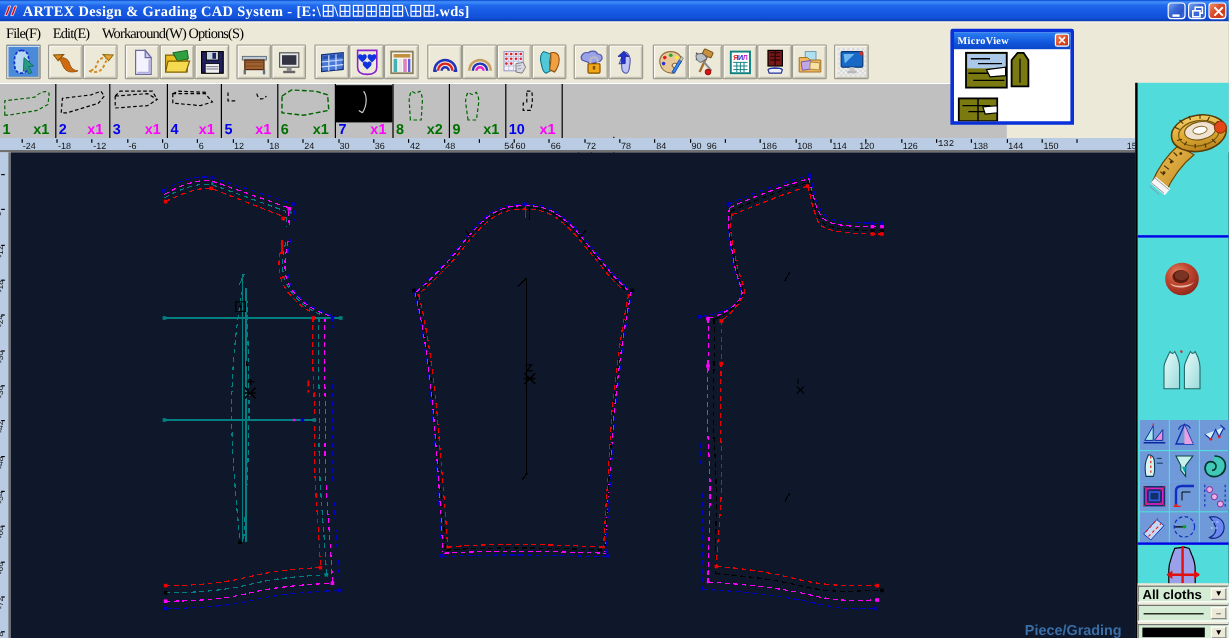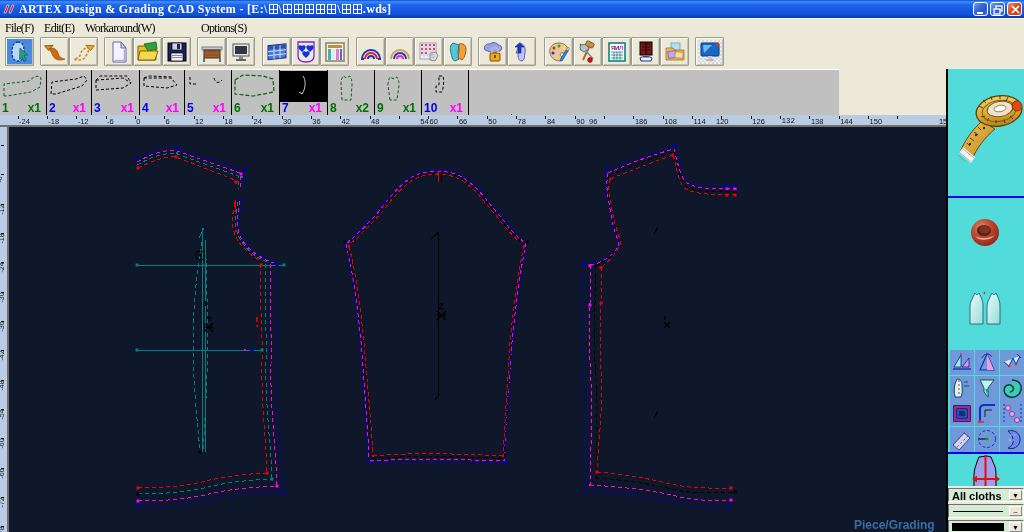--- a/index.html
+++ b/index.html
@@ -89,21 +89,21 @@
       <svg width="15" height="14" viewBox="0 0 15 14">
           <path d="M4 3 L11 10 M11 3 L4 10" stroke="#fff" stroke-width="1.6"></path>
         </svg>
     </div>
   </div>
 
   <div id="menubar" class="abs">
     <span style="left:5px;">File(F)</span>
     <span style="left:44px;">Edit(E)</span>
     <span style="left:85px;">Workaround(W)</span>
-    <span style="left:157px;margin-left:44px;">Options(S)</span>
+    <span style="left:157px;">Options(S)</span>
   </div>
 
   <div id="toolbar" class="abs">
       <div class="tbtn sel" style="left:5px;">
         <svg width="24" height="24" viewBox="0 0 24 24">
           <path d="M10 2 C6 2 4 6 4 11 C4 17 5 21 10 21 C14 21 16 17 16 11 C16 5 14 2 10 2 Z" fill="#b8d8f2" stroke="#1133cc" stroke-width="1.4" stroke-dasharray="2.5 1.5"></path>
           <path d="M12 8 L20 15 L16 15.5 L18.5 20.5 L16 21.5 L14 17 L11.5 19.5 Z" fill="#2a9a86" stroke="#0a6a56" stroke-width="0.7"></path>
         </svg>
       </div>
 <div class="tbtn" style="left:40px;">
@@ -426,21 +426,21 @@
 <div class="rnum" style="left:341.6px;">42</div>
 <div class="tick" style="left:369.5px;"></div>
 <div class="rnum" style="left:371.0px;">48</div>
 <div class="tick" style="left:398.8px;"></div>
 <div class="rnum" style="left:400.3px;padding-left:20px;">54</div>
 <div class="tick" style="left:428.1px;"></div>
 <div class="rnum" style="left:429.6px;">60</div>
 <div class="tick" style="left:457.4px;"></div>
 <div class="rnum" style="left:458.9px;">66</div>
 <div class="tick" style="left:486.8px;"></div>
-<div class="rnum" style="left:488.3px;">50</div>
+<div class="rnum" style="left:488.3px;">72</div>
 <div class="tick" style="left:516.1px;"></div>
 <div class="rnum" style="left:517.6px;">78</div>
 <div class="tick" style="left:545.4px;"></div>
 <div class="rnum" style="left:546.9px;">84</div>
 <div class="tick" style="left:574.8px;"></div>
 <div class="rnum" style="left:576.3px;">90</div>
 <div class="tick" style="left:604.1px;"></div>
 <div class="rnum" style="left:589px;">96</div>
 <div class="tick" style="left:633.4px;"></div>
 <div class="rnum" style="left:634.9px;">186</div>
@@ -800,13 +800,32 @@
 <div style="position:absolute;left:0px;top:435px;width:76px;height:14px;background:#d4ecd4;border-top:1px solid #707070;border-left:1px solid #707070;border-bottom:1px solid #fff;border-right:1px solid #fff;">
         <div style="position:absolute;left:4px;top:6px;width:50px;height:1px;background:#000;"></div>
 <div style="position:absolute;right:1px;top:1px;width:13px;height:10px;background:#ece9d8;border:1px solid #888;border-top-color:#fff;border-left-color:#fff;font-size:7px;text-align:center;line-height:10px;color:#000;">–</div>
       </div>
 <div style="position:absolute;left:0px;top:451px;width:76px;height:14px;background:#d4ecd4;border-top:1px solid #707070;border-left:1px solid #707070;border-bottom:1px solid #fff;border-right:1px solid #fff;">
         <div style="position:absolute;left:3px;top:2px;width:52px;height:8px;background:#000;"></div>
 <div style="position:absolute;right:1px;top:1px;width:13px;height:10px;background:#ece9d8;border:1px solid #888;border-top-color:#fff;border-left-color:#fff;font-size:7px;text-align:center;line-height:10px;color:#000;">▼</div>
       </div>
     </div>
 
+  <div id="mview" class="abs">
+    <div id="mviewbar">
+        <span>MicroView</span>
+        <div id="mvclose">✕</div>
+      </div>
+    <svg style="position:absolute;left:0;top:14px;" width="97" height="60" viewBox="0 0 97 60">
+<g stroke="#000" stroke-width="1.5">
+<rect x="10" y="3" width="34" height="29" fill="#7a7a10"></rect>
+<rect x="11" y="4" width="32" height="12" fill="#aac8e8" stroke="none"></rect>
+<path d="M14 8 L30 8 M20 12 L40 12 M12 20 L34 20 M16 26 L42 26" stroke-width="1.2"></path>
+<path d="M27 17 L43 15 L43 22 L30 23 Z" fill="#fff" stroke-width="1"></path>
+<path d="M48 9 L53 3 L58 3 L62 9 L62 31 L48 31 Z" fill="#7a7a10"></path>
+<path d="M55 8 L55 28" stroke-width="1"></path>
+<rect x="4" y="41 " width="32" height="19" fill="#7a7a10"></rect>
+<path d="M7 47 L30 47 M12 52 L34 52 M20 41 L20 60" stroke-width="1.2"></path>
+<path d="M24 48 L36 47 L36 53 L26 54 Z" fill="#fff" stroke-width="1"></path>
+</g>
+      </svg>
+  </div>
 </div>
 
 </body></html>

